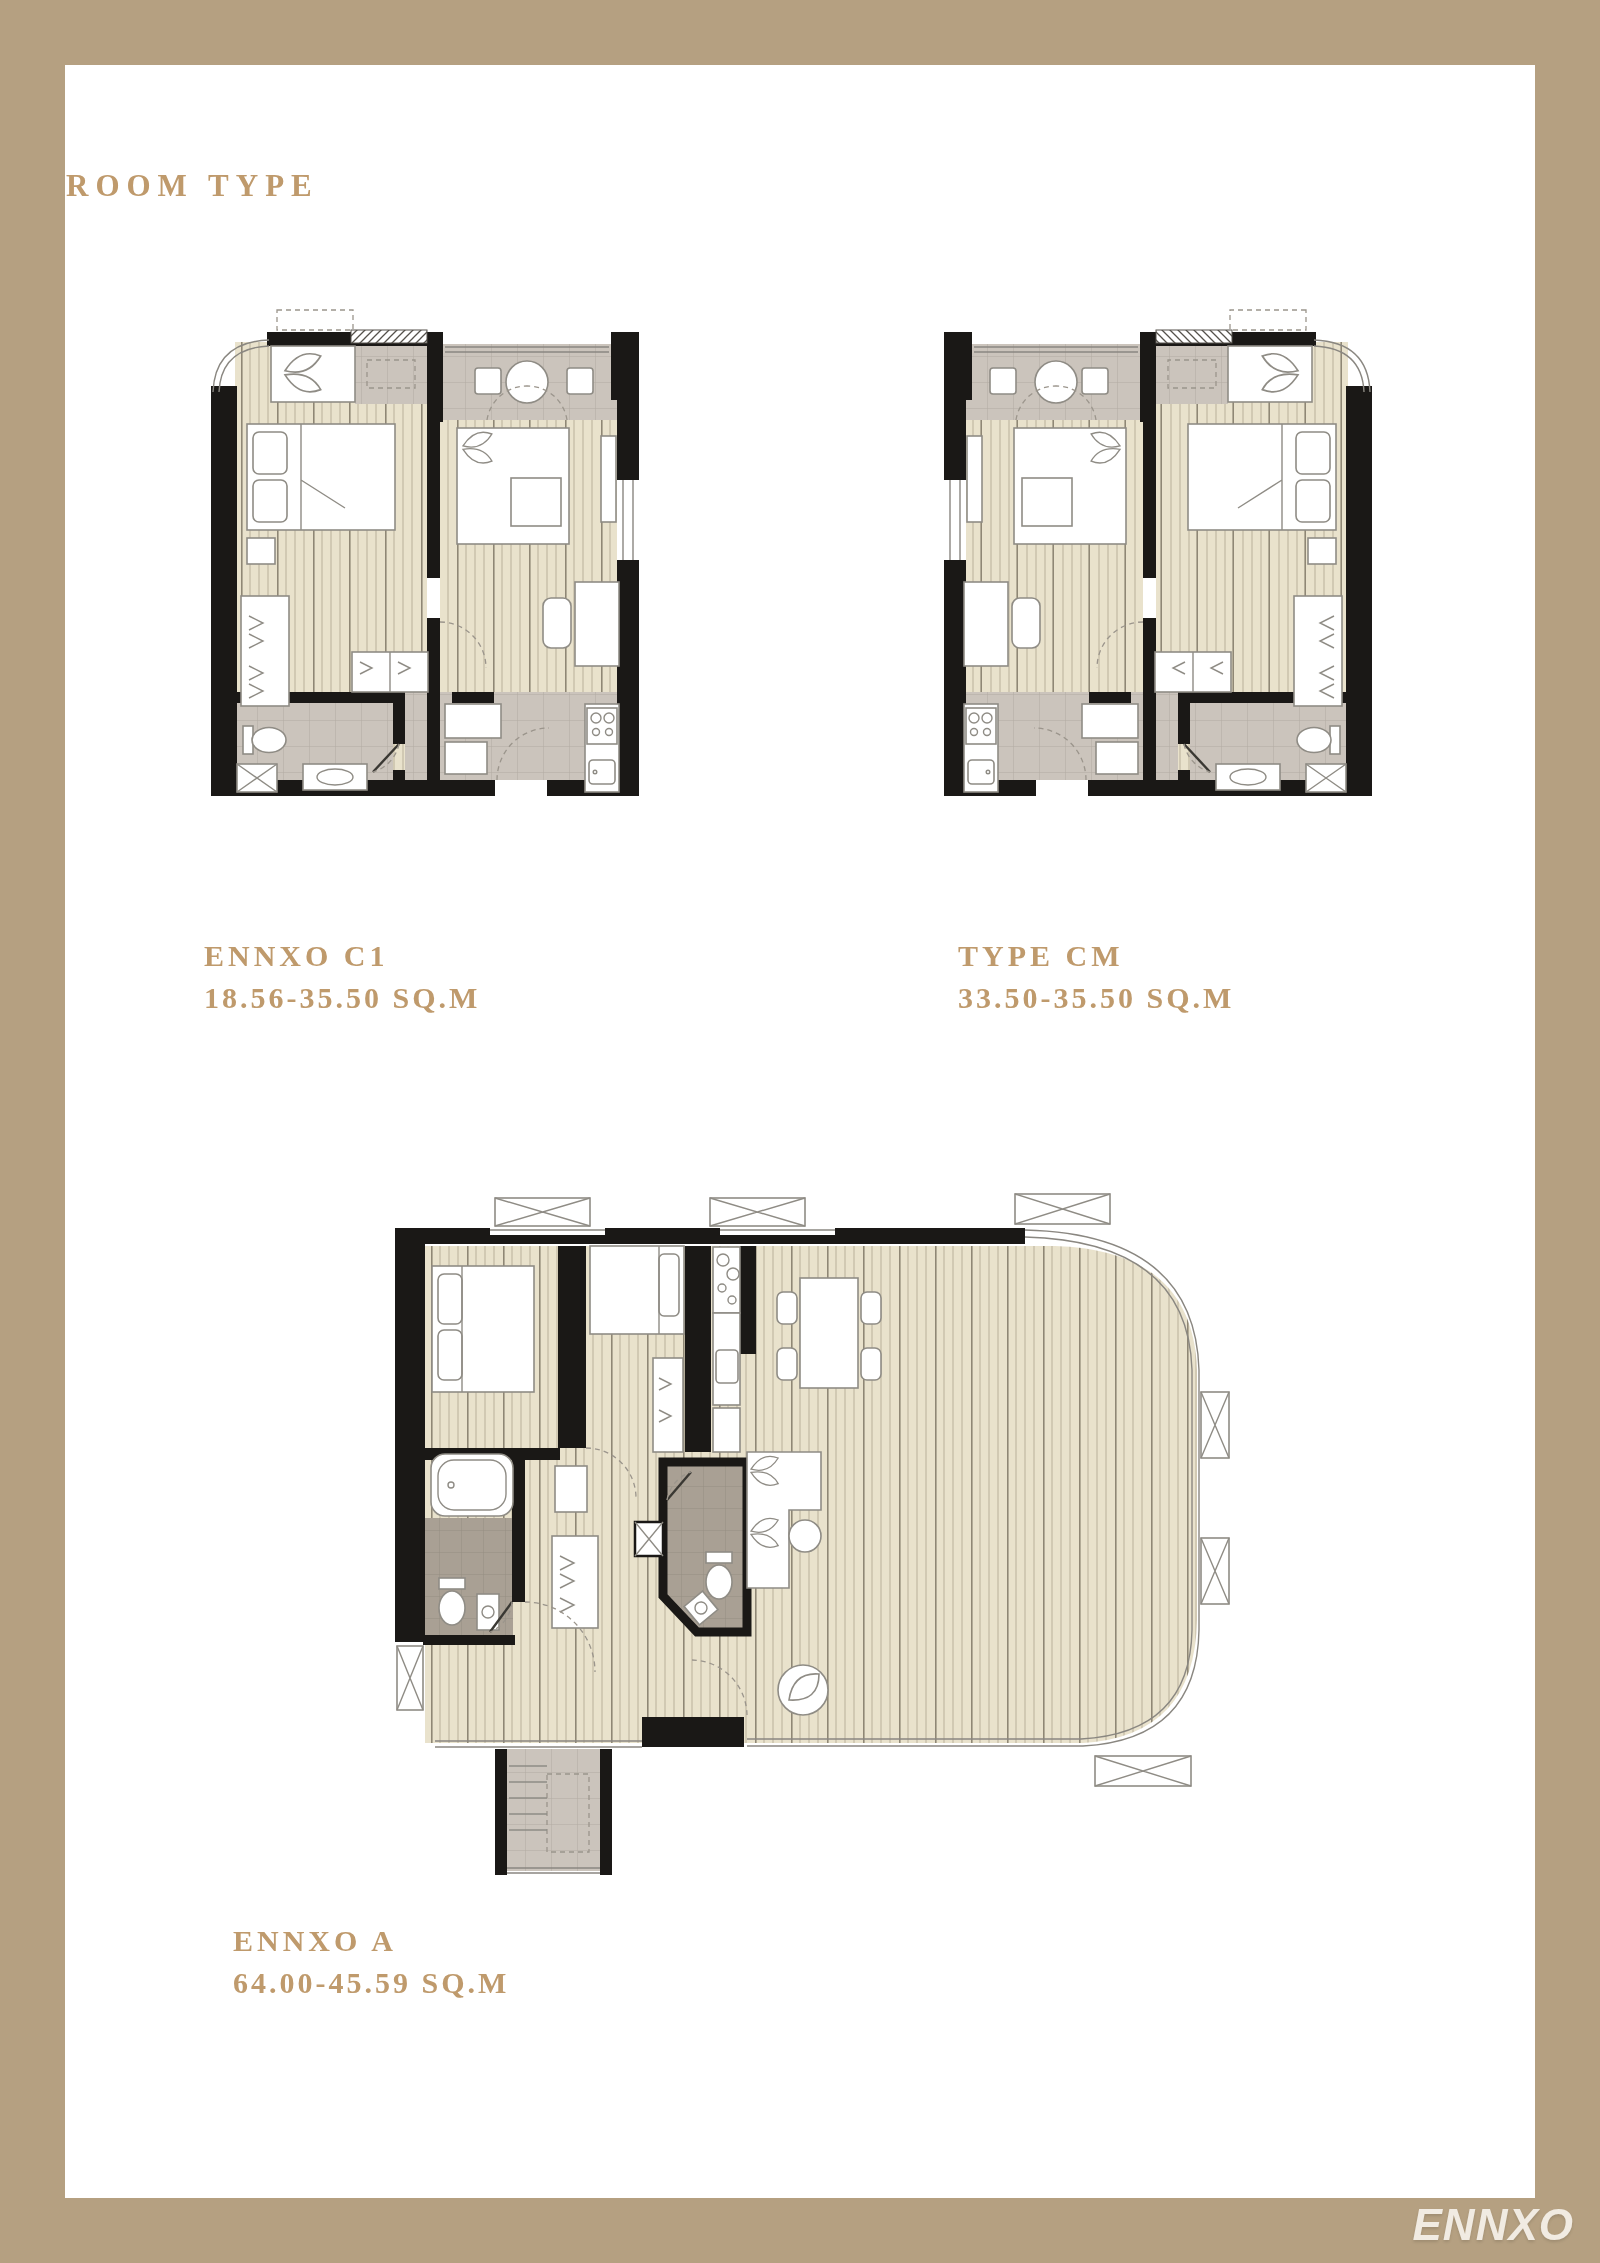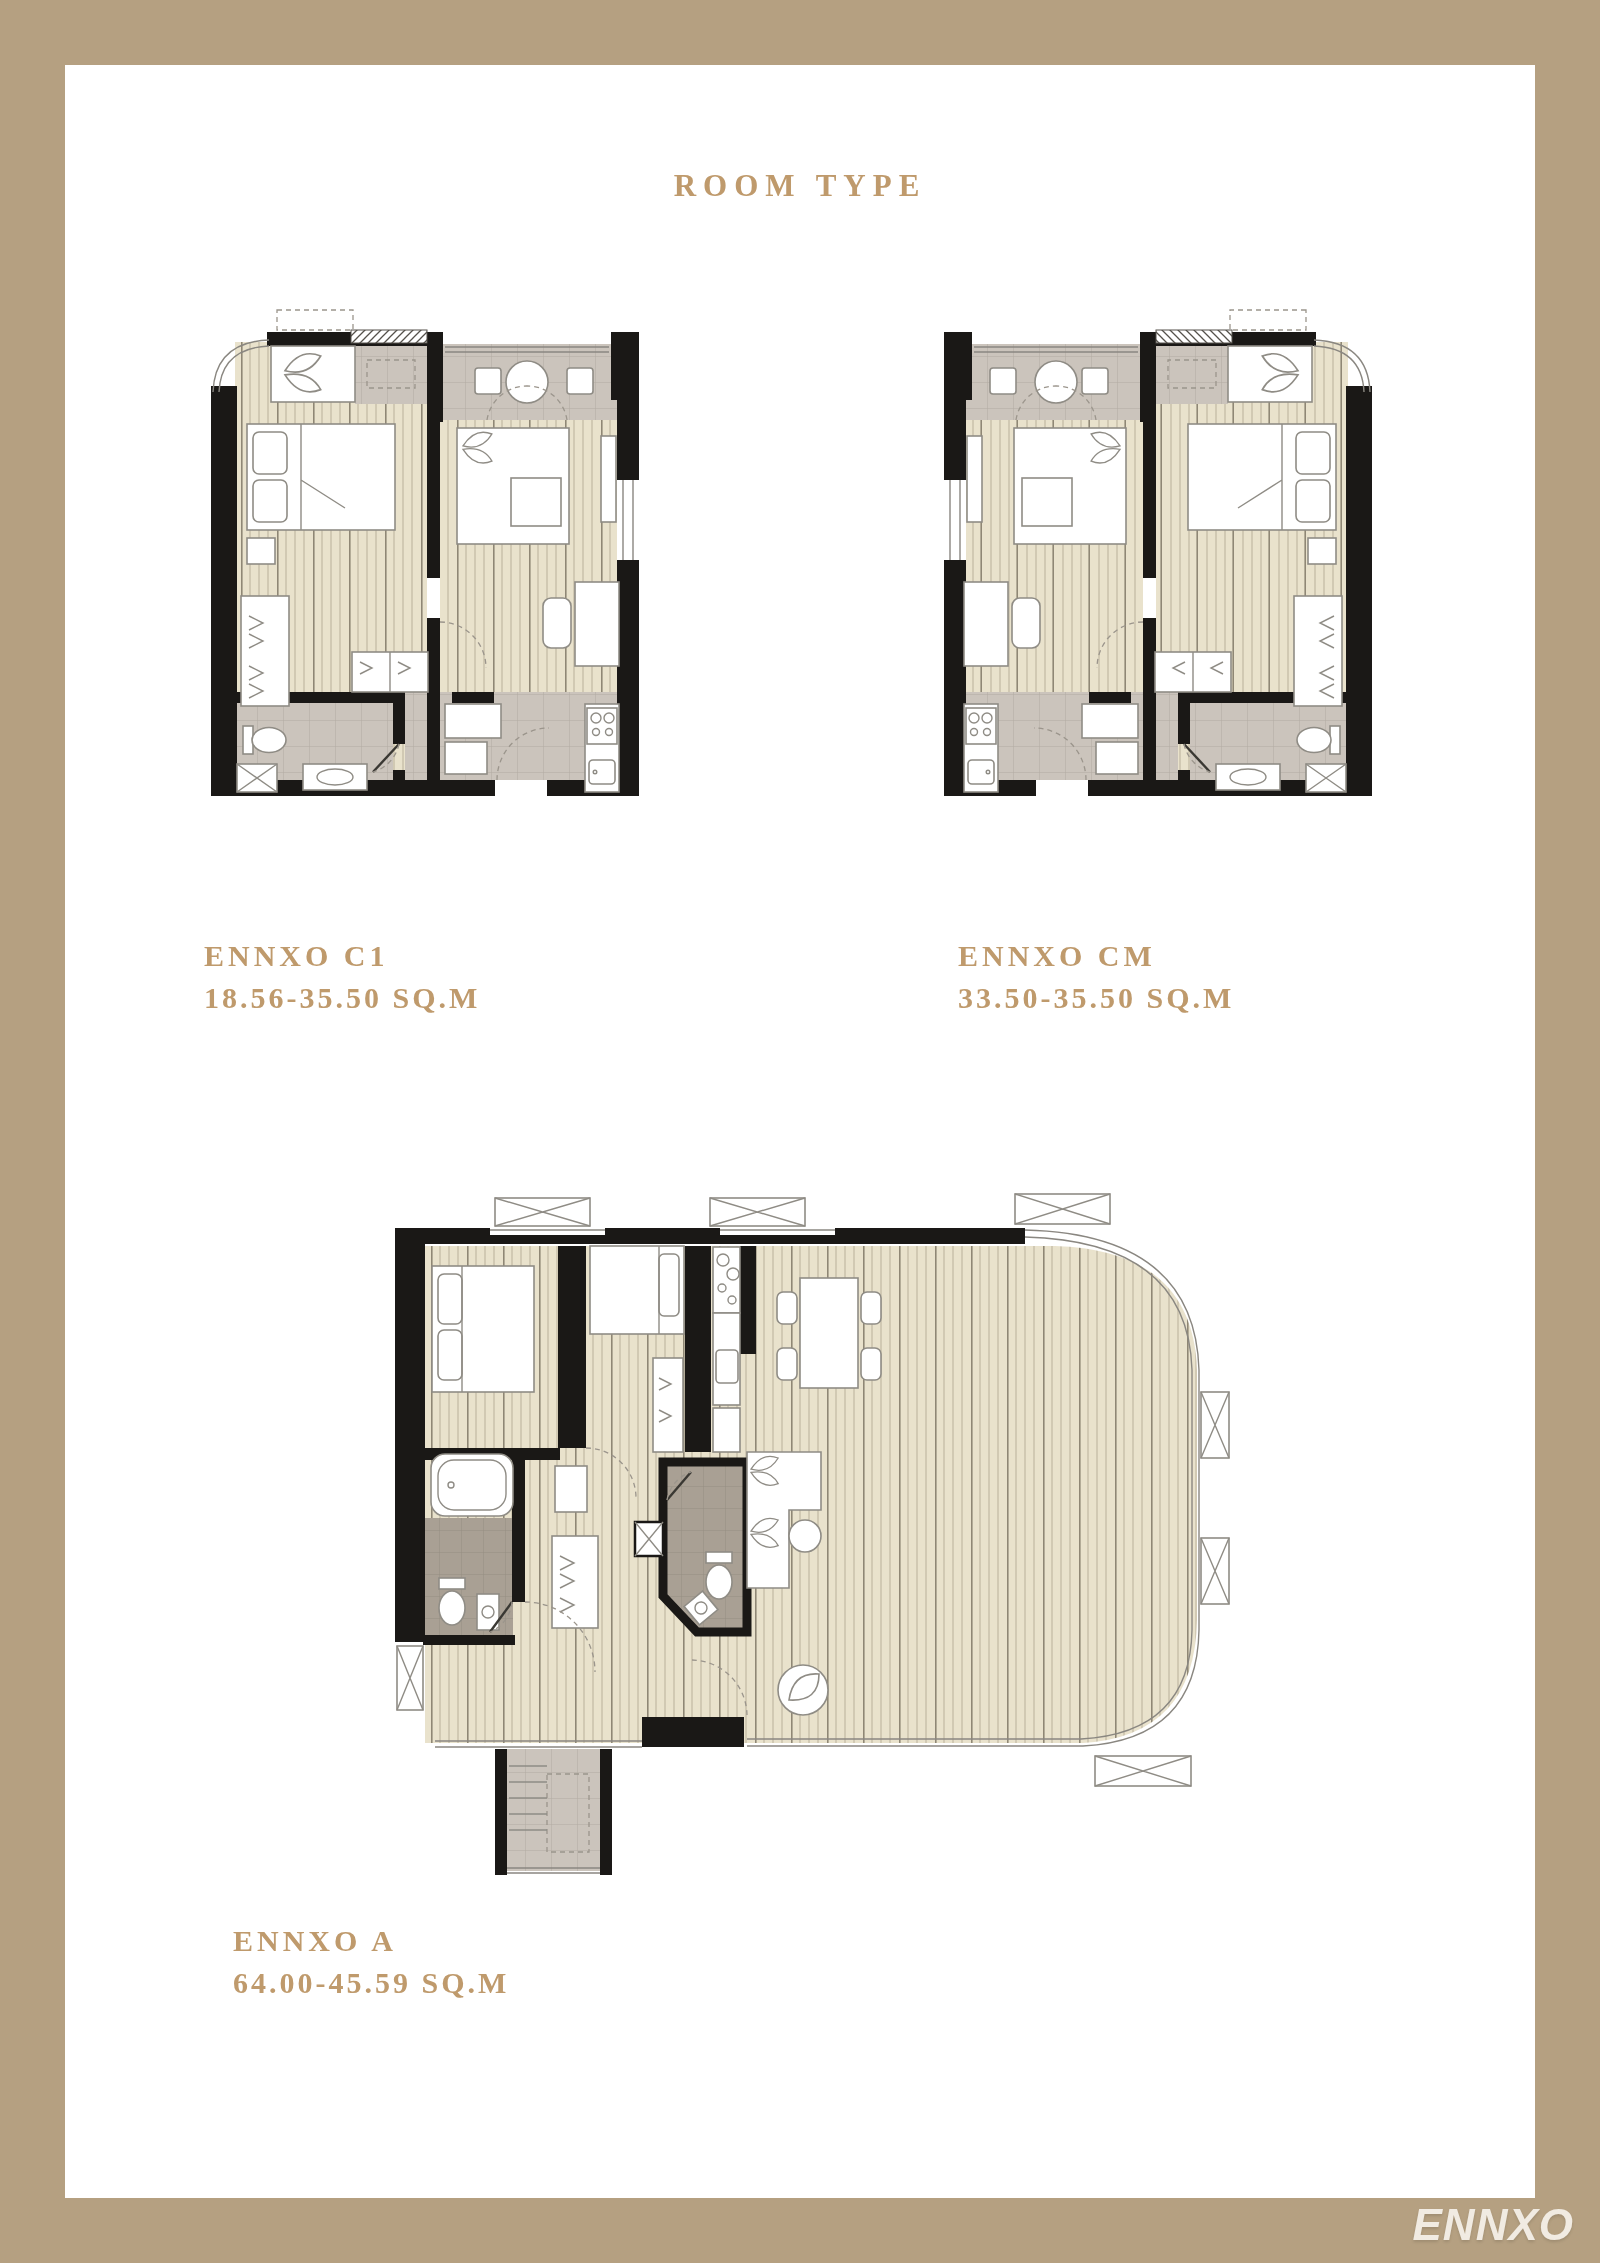--- a/index.html
+++ b/index.html
@@ -1,19 +1,19 @@
 <!DOCTYPE html>
 <html style="--frame: #B5A081; --paper: #FFFFFF; --accent: #BF9A6C; --wall: #1A1816; --wood: #E9E2CC; --wood-line: #B9B09B; --tile: #CBC4BC; --tile-line: #B2ABA2; --taupe: #A9A094; --taupe-line: #968E82; --furn-stroke: #8F8C85; --glass: #8A8781; --dash: #9B958C; --watermark: #F1EBE2;"><head>
 <meta charset="utf-8">
 <style>
   html,body{margin:0;padding:0;}
   body{background:#888;font-family:"Liberation Serif", serif;}
   .page{position:relative;width:1600px;height:2263px;background:var(--frame,#B5A081);margin:0 auto;overflow:hidden;}
   .content{position:absolute;left:65px;top:65px;width:1470px;height:2133px;background:var(--paper,#fff);}
-  .title{position:absolute;left:66px;top:168px;width:1468px;margin:0;text-align:center;
+  .title{position:absolute;left:66px;top:168px;width:1468px;margin:0;
          font-size:31px;font-weight:bold;letter-spacing:7px;color:var(--accent,#BF9A6C);}
   .plansvg{position:absolute;left:0;top:0;width:1600px;height:2263px;}
   .plan-label{position:absolute;color:var(--accent,#BF9A6C);font-weight:bold;font-size:30px;letter-spacing:4px;line-height:42px;}
   .plan-label .area{letter-spacing:3px;}
   .label-c1{left:204px;top:935px;}
   .label-cm{left:958px;top:935px;}
   .label-a{left:233px;top:1920px;}
   .footer{position:absolute;left:112px;top:2148px;color:var(--accent,#BF9A6C);
           font-size:19px;font-variant:small-caps;letter-spacing:2.4px;}
   .watermark{position:absolute;right:26px;top:2200px;color:var(--watermark,#F1EBE2);
@@ -318,21 +318,21 @@
       <path class="dash" d="M352,515 A56,56 0 0 0 297,460"></path>
       <path class="dash" d="M130,402 A70,70 0 0 1 200,472"></path>
     </g>
   </svg>
 
   <div class="plan-label label-c1">
     <div>ENNXO C1</div>
     <div class="area">18.56-35.50 SQ.M</div>
   </div>
   <div class="plan-label label-cm">
-    <div>ENNXO CM</div>
+    <div>TYPE CM</div>
     <div class="area">33.50-35.50 SQ.M</div>
   </div>
   <div class="plan-label label-a">
     <div>ENNXO A</div>
     <div class="area">64.00-45.59 SQ.M</div>
   </div>
 
   <div class="watermark">ENNXO</div>
 </div>
 

